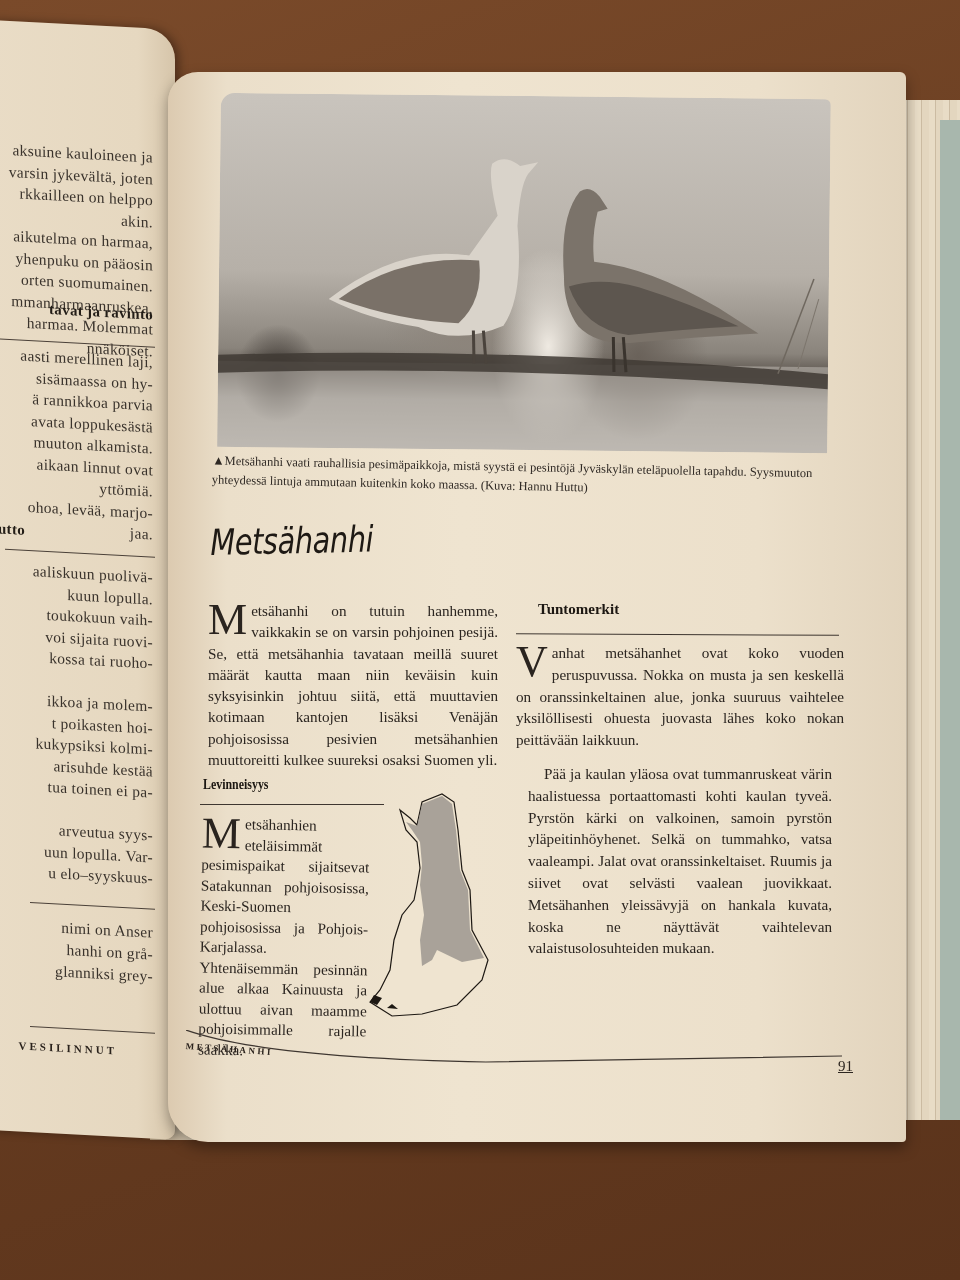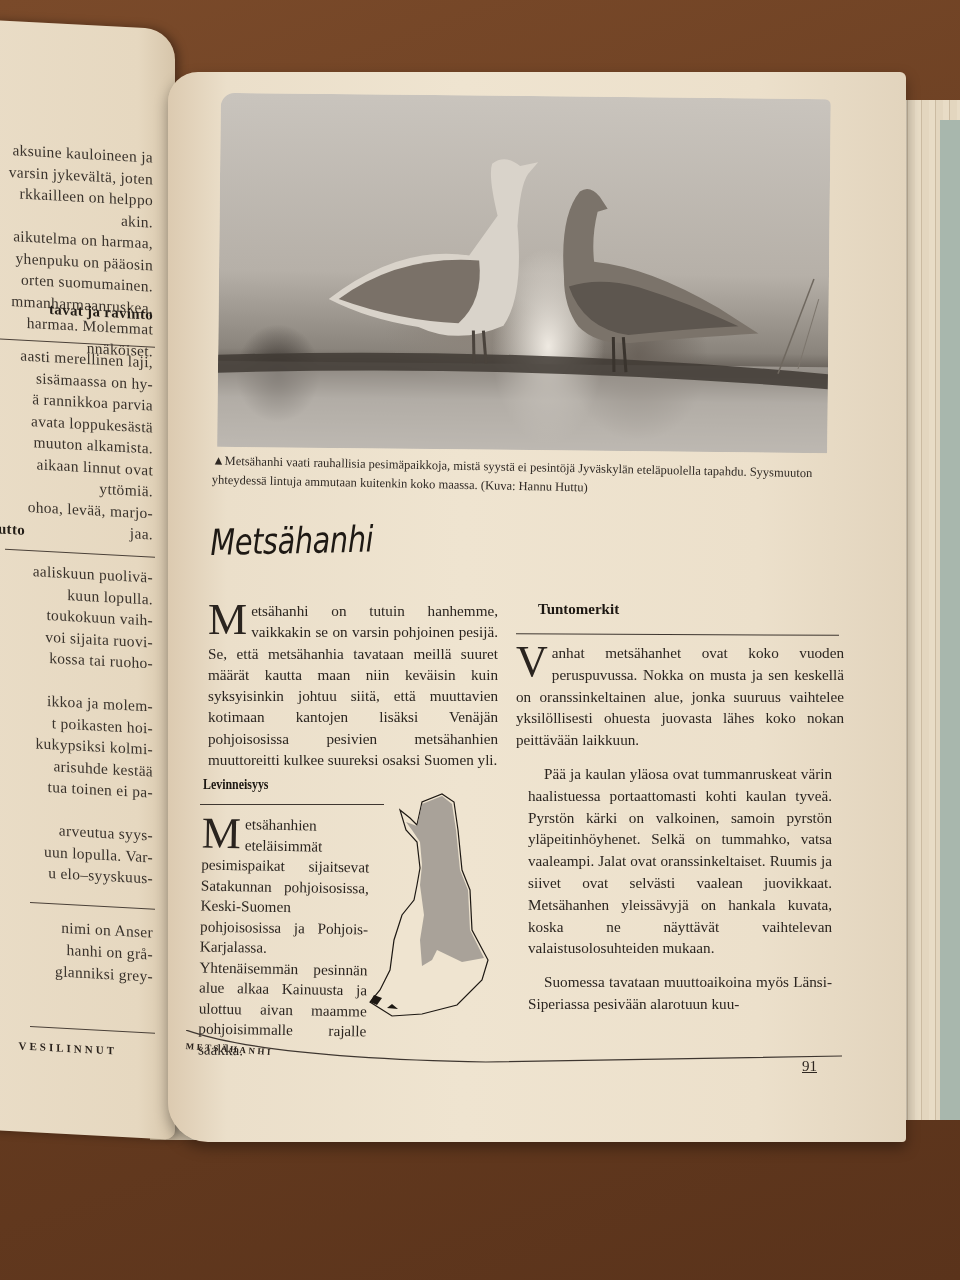--- a/index.html
+++ b/index.html
@@ -63,21 +63,21 @@
     .col2 { position: absolute; left: 516px; top: 642px; width: 328px; font-size: 15.2px; line-height: 21.8px; color: #2b2520; text-align: justify; }
     .dropcap { float: left; font-size: 44px; line-height: 36px; margin: 2px 4px 0 0; color: #2a241f; }
     .indent { text-indent: 16px; margin: 12px; }
     p { margin: 0; }
     .sub-heading { position: absolute; font-weight: bold; color: #1c1712; }
     .rule { position: absolute; height: 1px; background: #3e3630; }
     .levi-text { position: absolute; left: 200px; top: 815px; width: 168px; font-size: 15.2px; line-height: 20.5px; color: #2b2520; text-align: justify; transform: rotate(1deg); }
     .map { position: absolute; left: 362px; top: 790px; }
     .footer-run { position: absolute; left: 186px; top: 1041px; font-size: 9px; letter-spacing: 2.5px; font-weight: bold; color: #2a221c; transform: rotate(4deg); transform-origin: left top; }
     .footer-rule { position: absolute; left: 186px; top: 1030px; width: 656px; height: 34px; }
-    .page-number { position: absolute; left: 802px; top: 1058px; font-size: 15px; color: #2d2620; text-decoration: underline; }
+    .page-number { position: absolute; left: 838px; top: 1058px; font-size: 15px; color: #2d2620; text-decoration: underline; }
   </style>
 </head>
 <body>
 
 <div class="gutter"></div>
 
 <div class="left-page">
   <div id="left-lines">
       <div class="left-line" style="top: 120px;">aksuine kauloineen ja</div>
       <div class="left-line" style="top: 141.5px;">varsin jykevältä, joten</div>
@@ -177,20 +177,19 @@
 
 <div class="sub-heading" style="left:518px; top:601px; font-size:15px;margin-left:20px;">Tuntomerkit</div>
 <div class="rule" style="left:516px; top:634px; width:323px; transform:rotate(0.3deg);"></div>
 
 <div class="col2">
   <p>
     <span class="dropcap">V</span>
     <span>anhat metsähanhet ovat koko vuoden peruspuvussa. Nokka on musta ja sen keskellä on oranssinkeltainen alue, jonka suuruus vaihtelee yksilöllisesti ohuesta juovasta lähes koko nokan peittävään laikkuun.</span>
   </p>
   <p class="indent">Pää ja kaulan yläosa ovat tummanruskeat värin haalistuessa portaattomasti kohti kaulan tyveä. Pyrstön kärki on valkoinen, samoin pyrstön yläpeitinhöyhenet. Selkä on tummahko, vatsa vaaleampi. Jalat ovat oranssinkeltaiset. Ruumis ja siivet ovat selvästi vaalean juovikkaat. Metsähanhen yleissävyjä on hankala kuvata, koska ne näyttävät vaihtelevan valaistusolosuhteiden mukaan.</p>
-  <p class="indent">Suomessa tavataan muuttoaikoina myös Länsi-Siperiassa pesivään alarotuun kuu-</p>
 </div>
 
 <svg class="footer-rule" viewBox="0 0 656 34" width="656" height="34">
   <path d="M0 0 Q80 28 300 32 L656 26" fill="none" stroke="#3e3630" stroke-width="1.2"></path>
 </svg>
 <div class="footer-run">METSÄHANHI</div>
 <div class="page-number">91</div>
 
 </body></html>

